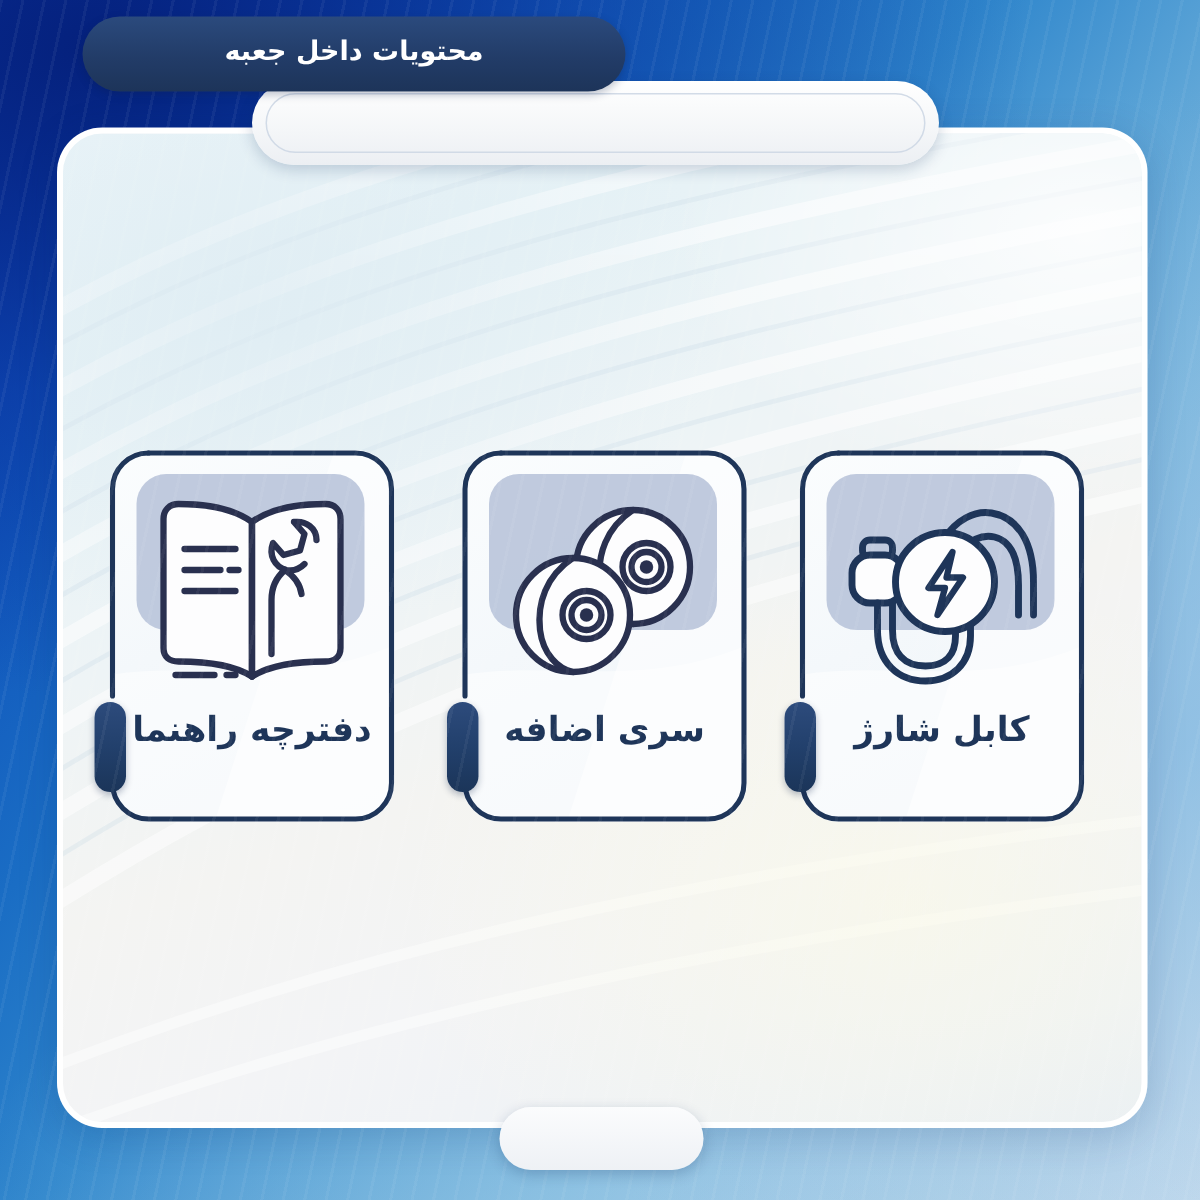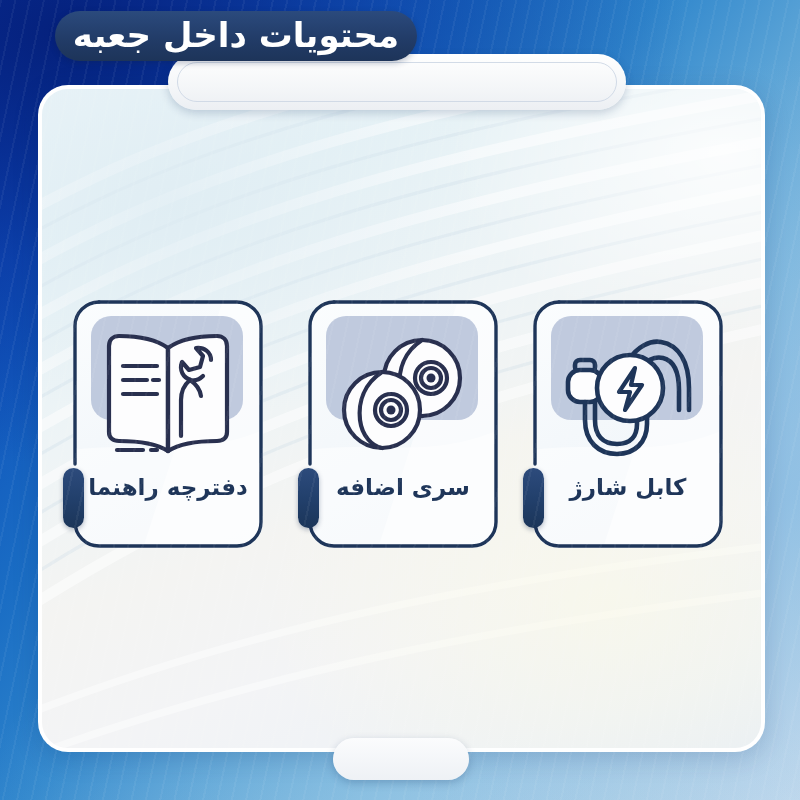--- a/index.html
+++ b/index.html
@@ -118,21 +118,21 @@
     border-radius: 25px;
     background: linear-gradient(180deg,#2b4a7d 0%,#223c68 55%,#1d3459 100%);
     display: flex;
     align-items: center;
     justify-content: center;
     box-shadow: 0 2px 6px rgba(10,30,70,.28);
     z-index: 9;
   }
   .title-text {
     color: #ffffff;
-    font-size: 34px;
+    font-size: 18px;
     font-weight: 700;
     letter-spacing: .2px;
     line-height: 1;
     white-space: nowrap;
     padding-bottom: 3px;
   }
 
   
   .bottom-tab {
     position: absolute;

